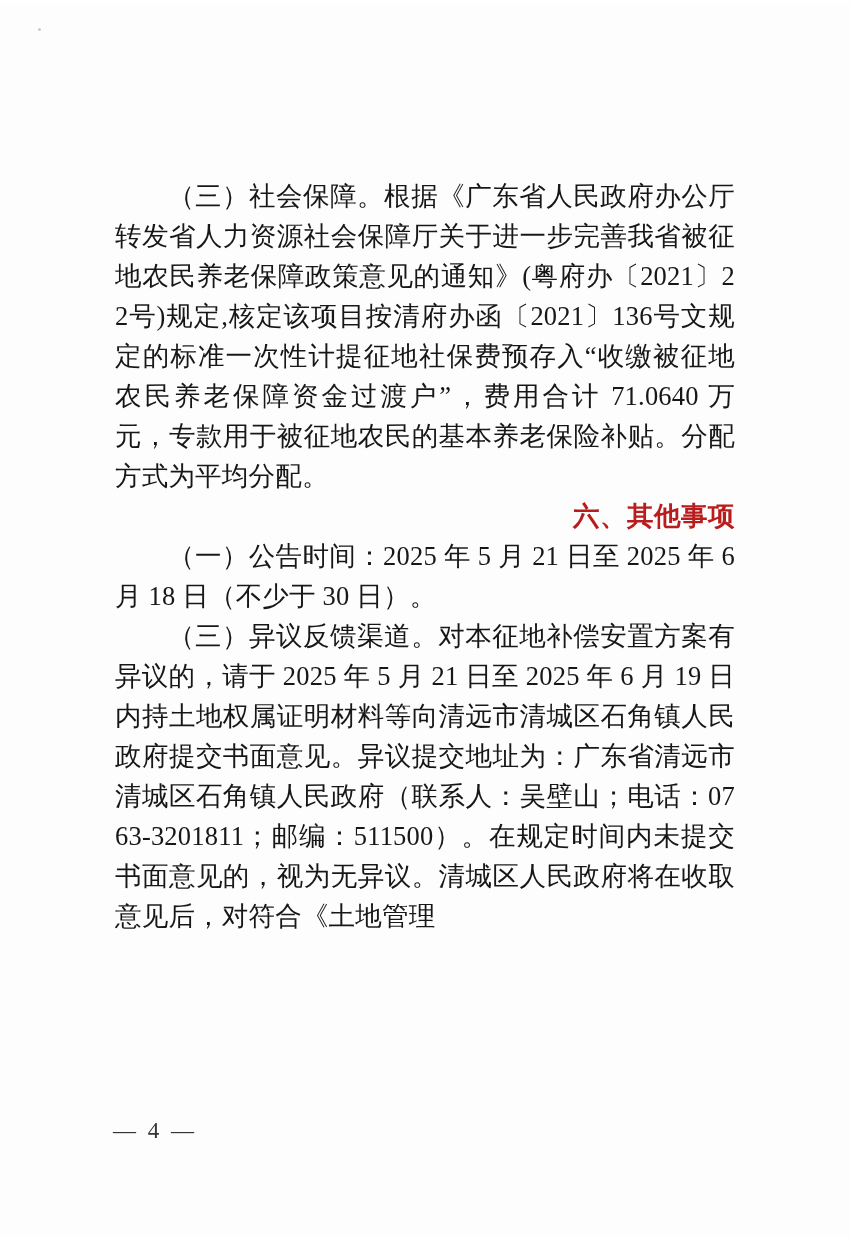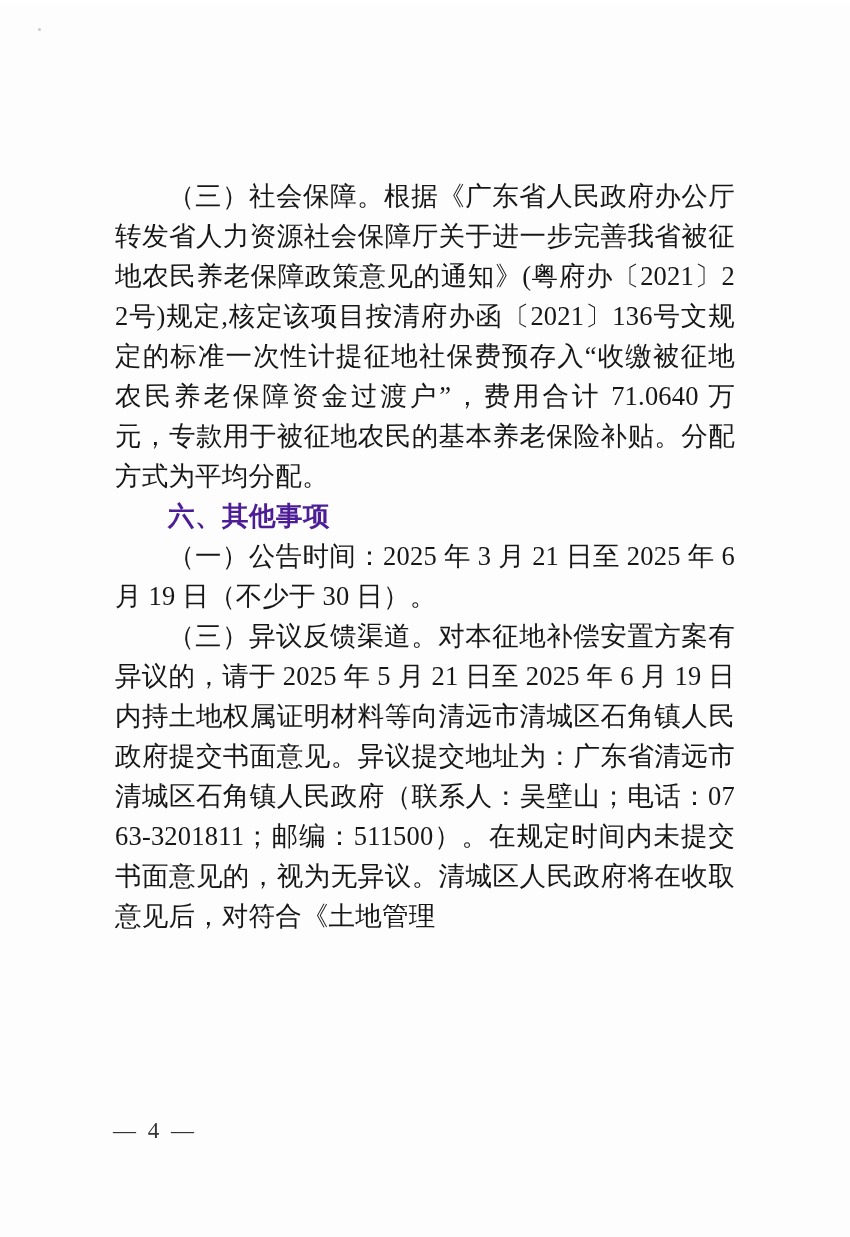--- a/index.html
+++ b/index.html
@@ -51,21 +51,22 @@
     word-break: break-all;
   }
   h2.section-heading {
     margin: 0;
     font-size: 26.5px;
     line-height: 40px;
     text-indent: 2em;
     font-weight: bold;
     letter-spacing: 0.5px;
     font-family: "DejaVu Sans", "Liberation Sans", sans-serif;
-    color: #4c1d95;
+    color: #b91c1c;
+    text-align: right;
   }
   .page-number {
     position: absolute;
     left: 113px;
     top: 1112px;
     font-size: 23px;
     line-height: 30px;
     letter-spacing: 3px;
     color: #333333;
     font-family: "Liberation Serif", "DejaVu Serif", serif;
@@ -78,21 +79,21 @@
 <div class="page">
 
   <div class="scan-speck"></div>
 
   <div class="text-block">
 
     <p class="body-par">（三）社会保障。根据《广东省人民政府办公厅转发省人力资源社会保障厅关于进一步完善我省被征地农民养老保障政策意见的通知》(粤府办〔2021〕22号)规定,核定该项目按清府办函〔2021〕136号文规定的标准一次性计提征地社保费预存入“收缴被征地农民养老保障资金过渡户”，费用合计 71.0640 万元，专款用于被征地农民的基本养老保险补贴。分配方式为平均分配。</p>
 
     <h2 class="section-heading">六、其他事项</h2>
 
-    <p class="body-par">（一）公告时间：2025 年 3 月 21 日至 2025 年 6 月 19 日（不少于 30 日）。</p>
+    <p class="body-par">（一）公告时间：2025 年 5 月 21 日至 2025 年 6 月 18 日（不少于 30 日）。</p>
 
 
     <p class="body-par">（三）异议反馈渠道。对本征地补偿安置方案有异议的，请于 2025 年 5 月 21 日至 2025 年 6 月 19 日内持土地权属证明材料等向清远市清城区石角镇人民政府提交书面意见。异议提交地址为：广东省清远市清城区石角镇人民政府（联系人：吴壁山；电话：0763-3201811；邮编：511500）。在规定时间内未提交书面意见的，视为无异议。清城区人民政府将在收取意见后，对符合《土地管理</p>
 
   </div>
 
   <div class="page-number">— 4 —</div>
 
 </div>
 

